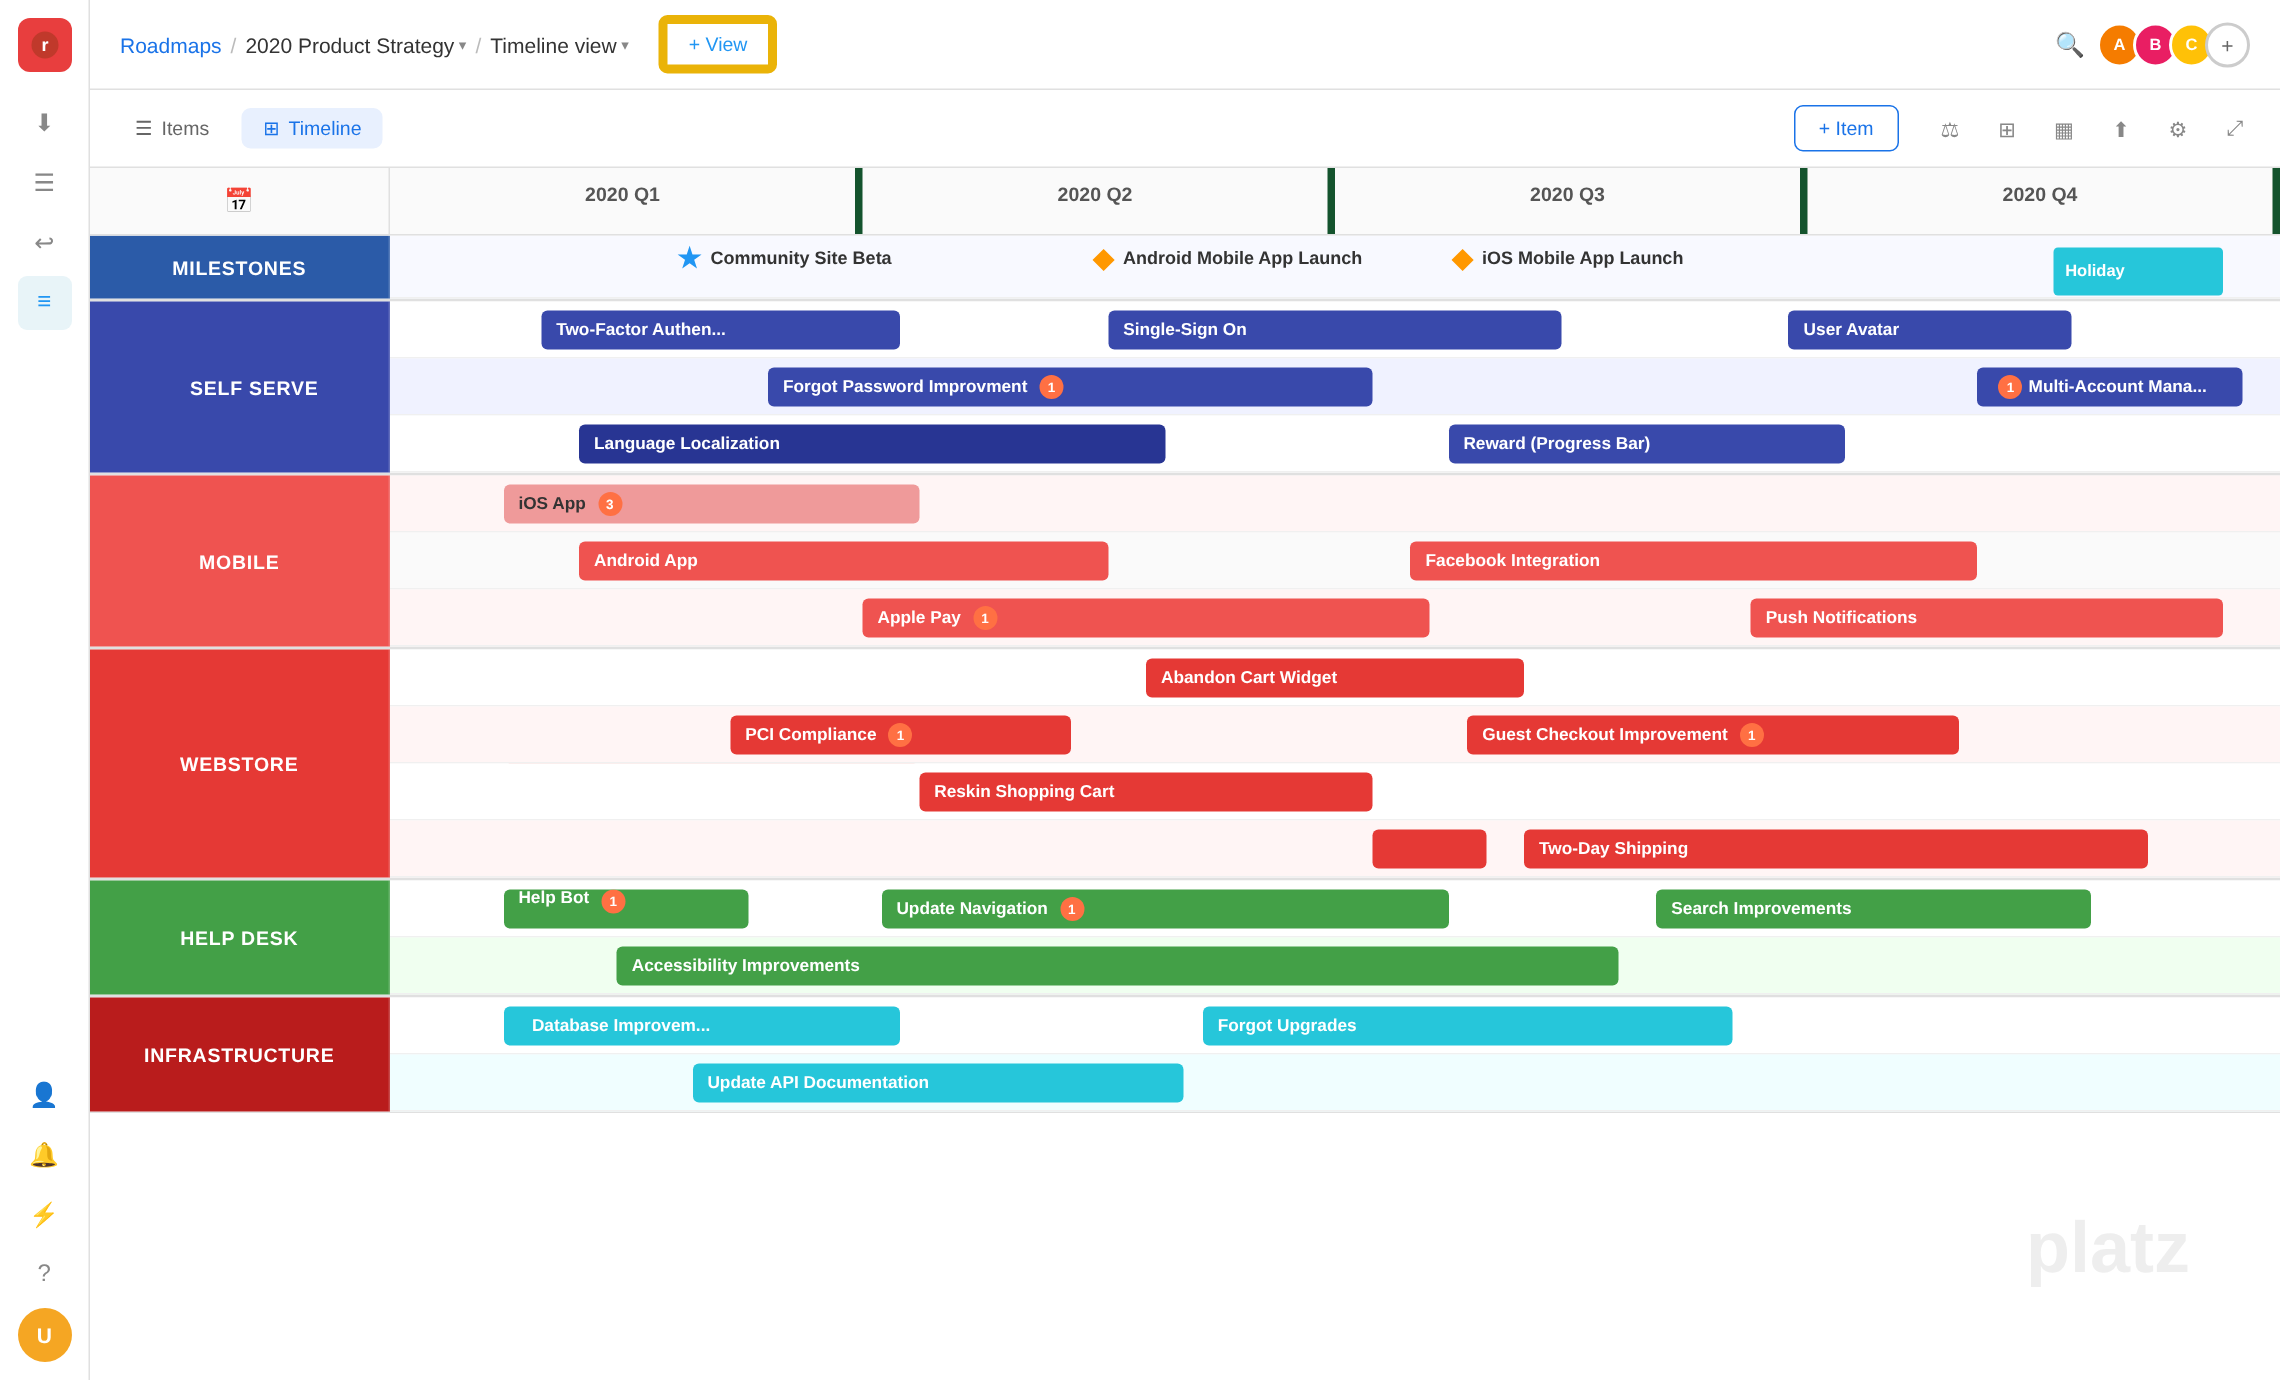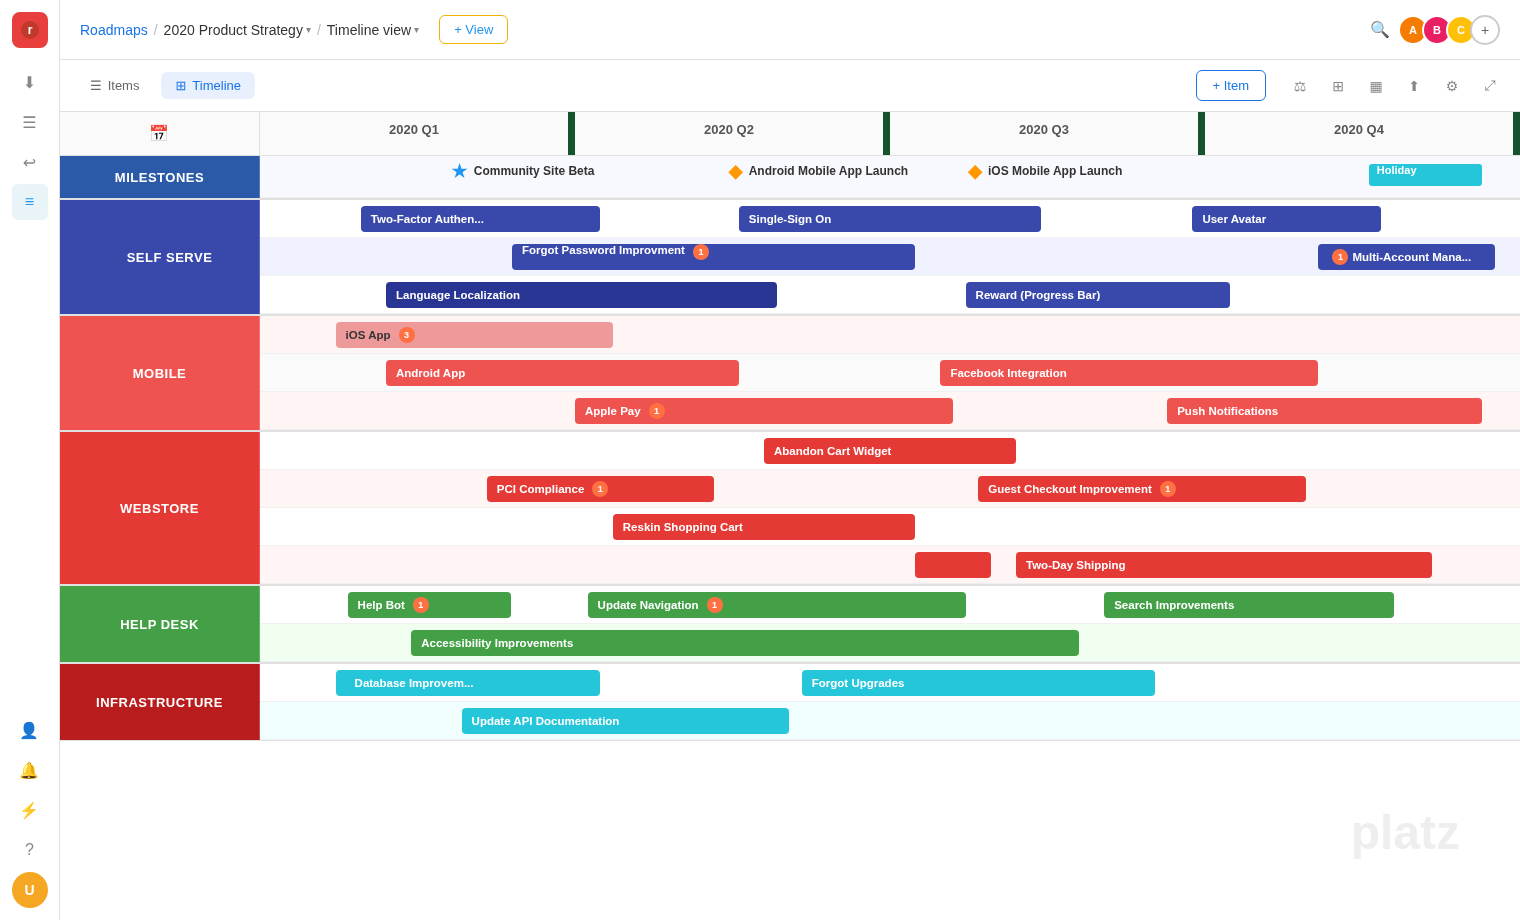--- a/index.html
+++ b/index.html
@@ -65,21 +65,21 @@
       display: flex; align-items: center; gap: 6px;
       font-size: 14px; color: #555;
     }
     .breadcrumb .sep { color: #bbb; }
     .breadcrumb .dropdown {
       display: flex; align-items: center; gap: 3px;
       cursor: pointer; color: #333; font-weight: 500;
     }
     .nav-spacer { flex: 1; }
     .btn-view {
-      border: 1px solid #eab308;
+      border: 6px solid #eab308;
       color: #2196f3;
       background: white;
       padding: 6px 14px;
       border-radius: 6px;
       cursor: pointer;
       font-size: 13px;
       font-weight: 500;
     }
     .nav-search { font-size: 16px; color: #888; cursor: pointer; }
     .avatar-group { display: flex; }
@@ -180,21 +180,21 @@
       flex: 1;
       display: flex;
     }
     .quarter-col {
       flex: 1;
       text-align: center;
       padding: 10px 0;
       font-size: 13px;
       font-weight: 600;
       color: #555;
-      border-right: 7px solid #14532d;
+      border-right: 5px solid #14532d;
       position: relative;
     }
 
     
     .row-group {
       display: flex;
       border-bottom: 2px solid #e0e0e0;
     }
     .group-label {
       width: 200px;
@@ -269,24 +269,24 @@
       position: absolute;
       top: 4px;
       display: flex; align-items: center; gap: 6px;
       font-size: 12px; font-weight: 600; color: #333;
     }
     .star-icon { color: #2196f3; font-size: 18px; }
     .diamond-icon { color: #ff9800; font-size: 18px; }
     .milestone-box {
       position: absolute;
       top: 8px;
-      height: 22px;
+      height: 32px;
       background: #26c6da;
       border-radius: 3px;
-      display: flex; align-items: flex-start;
+      display: flex; align-items: center;
       padding: 0 8px;
       font-size: 11px; font-weight: 600; color: white;
     }
 
     .watermark {
       position: fixed;
       bottom: 60px;
       right: 60px;
       font-size: 48px;
       font-weight: 900;
@@ -415,21 +415,21 @@
         <div class="group-label self-serve">
           <span>SELF SERVE</span>
         </div>
         <div class="group-rows">
           <div class="timeline-row">
             <div class="tbar blue" style="left:8%; width:19%;">Two-Factor Authen...</div>
             <div class="tbar blue" style="left:38%; width:24%;">Single-Sign On</div>
             <div class="tbar blue" style="left:74%; width:15%;">User Avatar</div>
           </div>
           <div class="timeline-row" style="background:#f0f2ff;">
-            <div class="tbar blue" style="left:20%; width:32%; display:flex; align-items:flex-start; gap:4px;">
+            <div class="tbar blue" style="left:20%; width:32%; display:flex; align-items:center; gap:4px;">
               <span>Forgot Password Improvment</span>
                 <span class="badge">1</span>
             </div>
             <div class="tbar blue" style="left:84%; width:14%; display:flex; align-items:center; gap:4px;">
               <span class="badge">1</span>
                 <span>Multi-Account Mana...</span>
             </div>
           </div>
           <div class="timeline-row">
             <div class="tbar blue-mid" style="left:10%; width:31%;">Language Localization</div>
@@ -491,21 +491,21 @@
           </div>
         </div>
       </div>
 
       <div class="row-group">
         <div class="group-label help-desk">
           <span>HELP DESK</span>
         </div>
         <div class="group-rows">
           <div class="timeline-row">
-            <div class="tbar green" style="left:6%; width:13%; display:flex; align-items:center; gap:4px;margin-left:12px;">
+            <div class="tbar green" style="left:6%; width:13%; display:flex; align-items:flex-start; gap:4px;">
               <span>Help Bot</span>
                 <span class="badge">1</span>
             </div>
             <div class="tbar green" style="left:26%; width:30%; display:flex; align-items:center; gap:4px;">
               <span>Update Navigation</span>
                 <span class="badge">1</span>
             </div>
             <div class="tbar green" style="left:67%; width:23%;">Search Improvements</div>
           </div>
           <div class="timeline-row" style="background:#f0fff0;">

